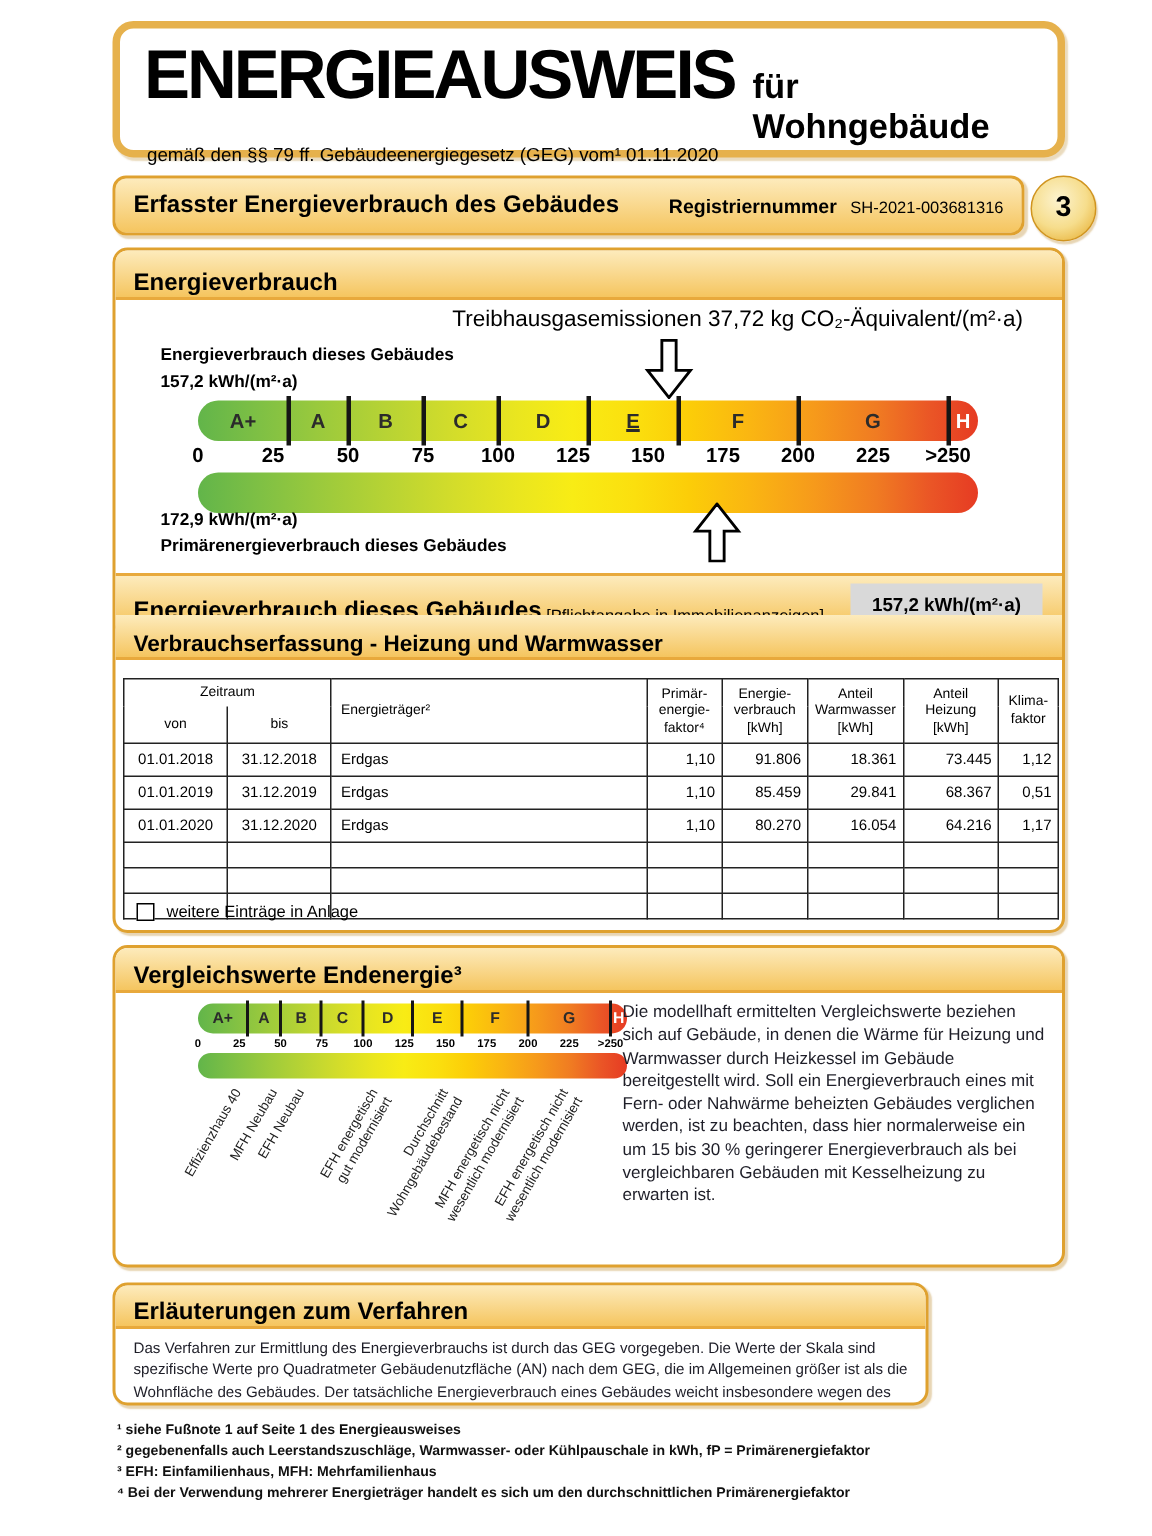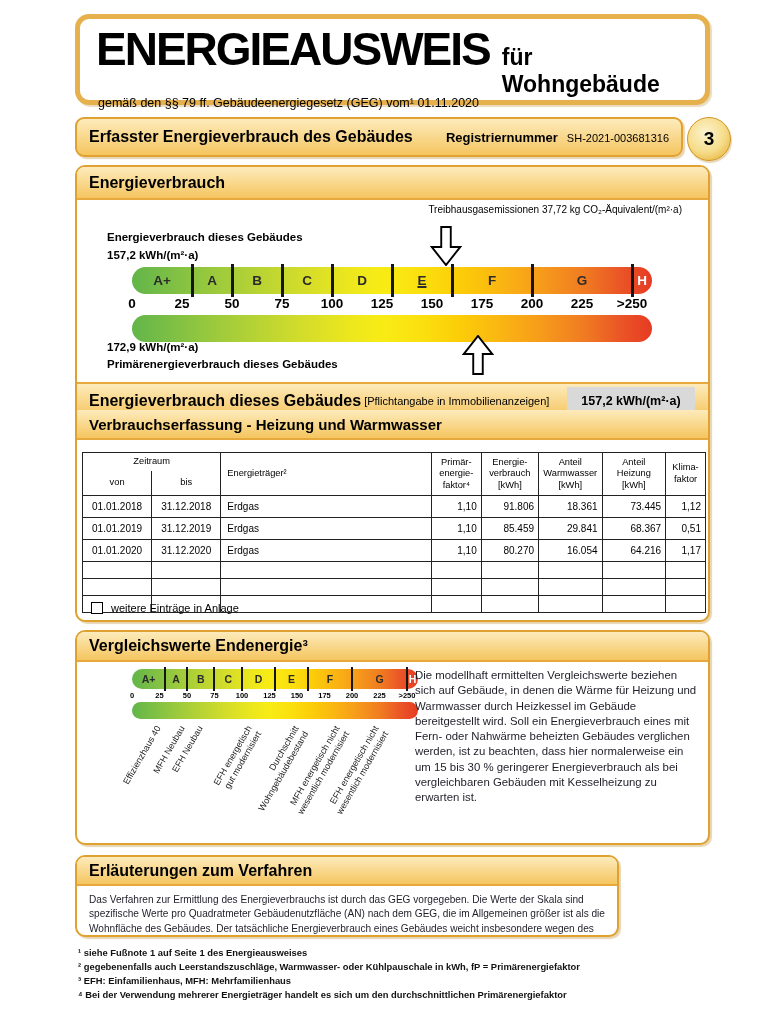--- a/index.html
+++ b/index.html
@@ -4,21 +4,21 @@
 <style>
   html,body{margin:0;padding:0}
   body{width:768px;height:1024px;position:relative;background:#fff;
        font-family:"Liberation Sans",sans-serif;color:#000;overflow:hidden}
 
   
   .gold-box{position:absolute;box-sizing:border-box;background:#fff;
             border:2px solid #DFA12F;border-radius:10px;overflow:hidden;
             box-shadow:2px 2px 1px rgba(185,135,40,.35)}
   .box-band{background:linear-gradient(#FDEBBC,#F5C55F);border-bottom:2px solid #E8A93C;
-            display:flex;align-items:center;padding:0 12px;box-sizing:border-box}
+            display:flex;align-items:flex-end;padding:0 12px;box-sizing:border-box}
 
   
   .title-box{position:absolute;left:75px;top:14px;width:635px;height:91px;box-sizing:border-box;
              border:5px solid #E6B14C;border-radius:14px;background:#fff;padding:6px 16px 0;
              box-shadow:2px 2px 1px rgba(185,135,40,.3)}
   .title-line{display:flex;align-items:baseline}
   .title-main{font-size:46px;font-weight:800;letter-spacing:-2px;line-height:1.05}
   .title-suffix{font-size:23px;font-weight:700;margin-left:12px}
   .title-sub{font-size:12.5px;margin-top:-2px;margin-left:2px}
 
@@ -31,21 +31,21 @@
   .reg-label{font-size:13px;font-weight:700}
   .reg-value{font-size:11px}
   .page-badge{position:absolute;left:687px;top:117px;width:42px;height:42px;border-radius:50%;
               background:radial-gradient(circle at 42% 36%,#FCF3CF 0%,#F6DD8C 52%,#EDC258 76%,#DDA02F 100%);
               border:1px solid #D0941F;display:flex;align-items:center;justify-content:center;
               font-size:19px;font-weight:800;box-shadow:1px 2px 1px rgba(185,135,40,.35)}
 
   
   .main-box{left:75px;top:165px;width:635px;height:457px}
   .main-band{height:33px;font-size:16px;font-weight:700}
-  .ghg{position:absolute;top:37px;right:26px;font-size:10px}
+  .ghg{position:absolute;top:37px;right:26px;font-size:15px}
   .cons-label{position:absolute;top:62px;left:30px;font-size:11.5px;font-weight:700;line-height:1.55}
 
   
   .scale{position:absolute}
   #big-scale{left:55px;top:100px}
   .sc-band{position:relative;border-radius:999px;
      background:linear-gradient(90deg,#62b54a 0%,#7fc044 8%,#9cca3c 16%,#bad433 25%,#d4dd2a 33%,
         #eae61f 41%,#f8ec15 48%,#fbdf0e 56%,#fccd08 63%,#fab512 71%,#f69a1b 79%,#f07b22 87%,#ea5526 94%,#e63b23 100%)}
   .sc-letter{position:absolute;top:0;height:100%;display:flex;align-items:center;justify-content:center;
              font-weight:700;color:#2b2b2b}

